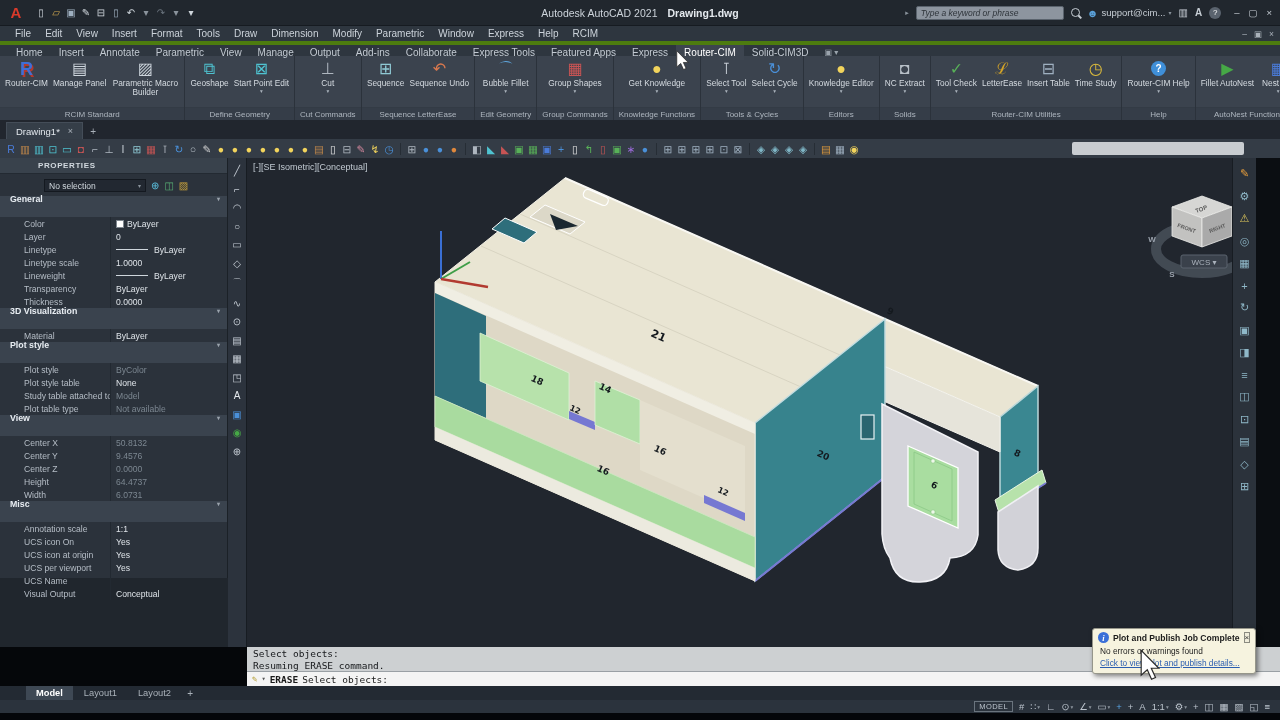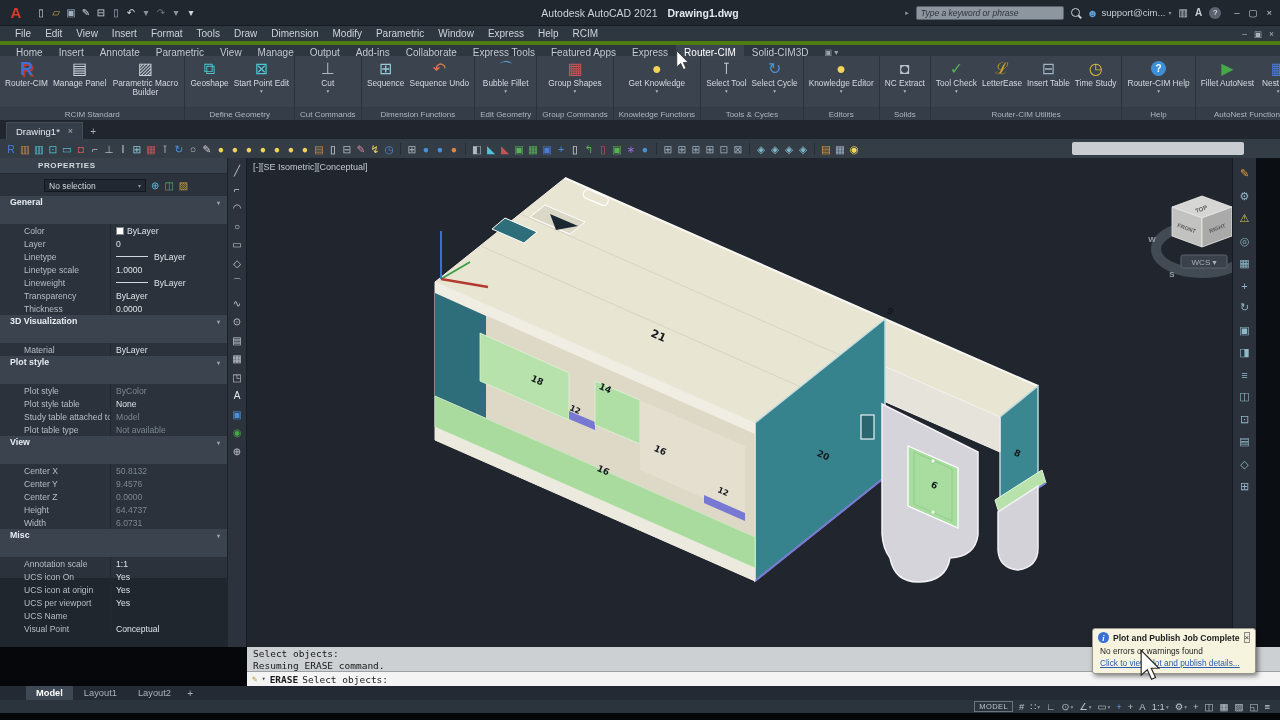--- a/index.html
+++ b/index.html
@@ -61,21 +61,21 @@
   
   #main{position:relative;height:489px;background:#20262d}
   #propPanel{position:absolute;left:0;top:0;width:228px;height:420px;background:#2b323b;border-right:1px solid #1b2127}
   .phead{height:16px;background:#39424c;display:flex;align-items:center;padding-left:38px;
     font-size:8px;font-weight:bold;letter-spacing:.6px;color:#d2d9df;border-bottom:1px solid #232a32}
   .pcombo-row{display:flex;align-items:center;gap:5px;padding:5px 6px 4px 44px}
   .pcombo{width:102px;height:13px;background:#222831;border:1px solid #141920;font-size:8.5px;color:#cfd6dc;
     display:flex;align-items:center;justify-content:space-between;padding:0 4px}
   .pcombo .chev{font-size:6px;color:#8a939c}
   .pcombo-ic{font-size:10px}
-  .psec-h{height:28px;background:#3a434e;display:flex;align-items:center;padding:0 7px 16px 10px;
+  .psec-h{height:21px;background:#3a434e;display:flex;align-items:center;padding:0 7px 16px 10px;
     font-size:8.8px;font-weight:bold;color:#e8edf2}
   .psec-h .chev{margin-left:auto;font-size:6px;color:#9aa3ac}
   .prow{height:13px;display:flex;align-items:center;padding-left:24px;font-size:8.6px;color:#b6bec7}
   .prow .pl{width:86px;flex:none;white-space:nowrap;overflow:hidden}
   .prow .pv{flex:1;height:100%;color:#dfe4e9;display:flex;align-items:center;gap:3px;
     border-left:1px solid #222931;padding-left:5px;white-space:nowrap;overflow:hidden}
   .pv.muted{color:#7c8791}
   .swatch{width:8px;height:8px;border:1px solid #7e868e;flex:none}
   .lineg{width:32px;height:1px;background:#cfd6dc;flex:none;margin-right:3px}
 
@@ -262,21 +262,21 @@
       <div class="rbtns">
         <button class="rbtn">
           <span class="ric" style="color: rgb(143, 201, 212);">⊞</span>
           <span class="rlbl">Sequence</span>
         </button>
         <button class="rbtn">
           <span class="ric" style="color: rgb(216, 120, 78);">↶</span>
           <span class="rlbl">Sequence Undo</span>
         </button>
       </div>
-      <div class="rpname">Dimension Functions</div>
+      <div class="rpname">Sequence LetterEase</div>
     </div>
     <div class="rpanel">
       <div class="rbtns">
         <button class="rbtn">
           <span class="ric" style="color: rgb(95, 168, 224);">⌒</span>
           <span class="rlbl">Bubble Fillet</span>
           <span class="rarrow">▾</span>
         </button>
       </div>
       <div class="rpname">Edit Geometry</div>
@@ -630,21 +630,21 @@
             <span>Yes</span>
           </span>
         </div>
         <div class="prow">
           <span class="pl">UCS Name</span>
           <span class="pv">
             <span></span>
           </span>
         </div>
         <div class="prow">
-          <span class="pl">Visual Point</span>
+          <span class="pl">Visual Output</span>
           <span class="pv">
             <span>Conceptual</span>
           </span>
         </div>
       </div>
   </div>
 
   <div id="leftStrip">
       <span style="color: rgb(195, 202, 210);">╱</span>
       <span style="color: rgb(195, 202, 210);">⌐</span>

